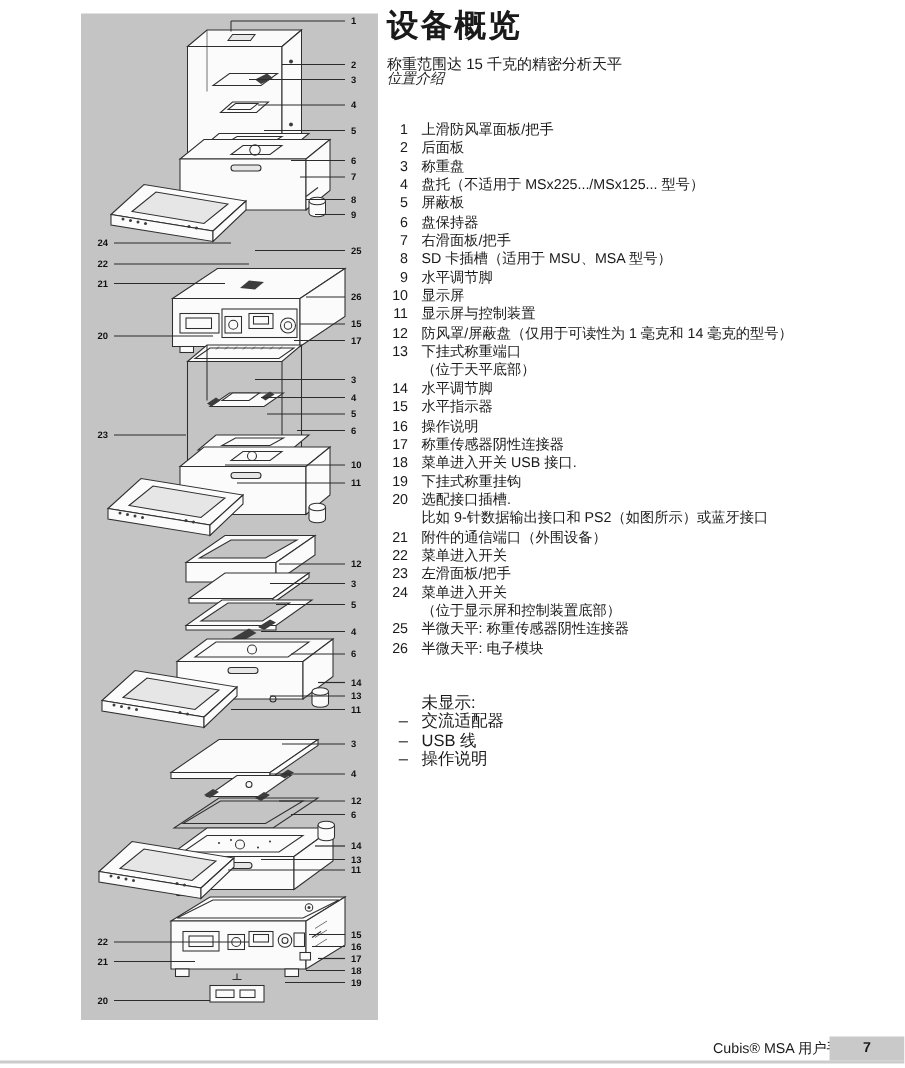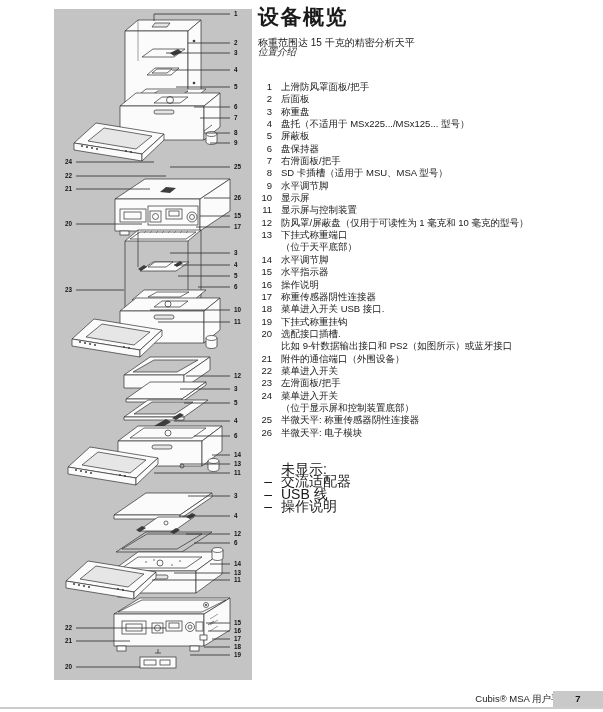--- a/index.html
+++ b/index.html
@@ -15,21 +15,21 @@
   .kk{fill:none;stroke:#2f2f2f;stroke-width:0.45;}
   .d{fill:#3d3d3d;stroke:none;}
   .callout-line{stroke:#2b2b2b;stroke-width:0.8;}
   .callout-num{font-size:6.3px;font-weight:bold;fill:#111;font-family:"Liberation Sans",sans-serif;}
   
   .content{position:absolute;left:258px;top:0;width:345px;}
   .title{position:absolute;left:0;top:3px;margin:0;font-size:21px;font-weight:bold;letter-spacing:1.5px;white-space:nowrap;}
   .subtitle{position:absolute;left:0;top:36px;font-size:10px;white-space:nowrap;}
   .section-label{position:absolute;left:0;top:46px;font-size:9.5px;white-space:nowrap;font-style:italic;}
   .parts{position:absolute;left:0;top:81px;font-size:9.5px;line-height:12.34px;}
-  .not-shown{position:absolute;left:0;top:463px;font-size:14px;line-height:12.34px;}
+  .not-shown{position:absolute;left:0;top:463px;font-size:11px;line-height:12.34px;}
   .row{display:flex;}
   .num{flex:none;width:14px;text-align:right;}
   .txt{margin-left:9px;white-space:nowrap;}
   
   .footer-rule{position:absolute;left:0;top:707px;width:603px;height:2px;background:#cccccc;}
   .footer-text{position:absolute;right:60px;top:693px;font-size:9.5px;white-space:nowrap;}
   .page-badge{position:absolute;left:553px;top:691px;width:50px;height:16px;background:#c9c9c9;
               text-align:center;line-height:16px;font-size:9.5px;font-weight:bold;}
 </style>
 </head>
@@ -347,21 +347,21 @@
         <div class="row">
           <span class="num">10</span>
           <span class="txt">显示屏</span>
         </div>
         <div class="row">
           <span class="num">11</span>
           <span class="txt">显示屏与控制装置</span>
         </div>
         <div class="row">
           <span class="num">12</span>
-          <span class="txt">防风罩/屏蔽盘（仅用于可读性为 1 毫克和 10 毫克的型号）</span>
+          <span class="txt">防风罩/屏蔽盘（仅用于可读性为 1 毫克和 14 毫克的型号）</span>
         </div>
         <div class="row">
           <span class="num">13</span>
           <span class="txt">下挂式称重端口</span>
         </div>
         <div class="row">
           <span class="num"></span>
           <span class="txt">（位于天平底部）</span>
         </div>
         <div class="row">

